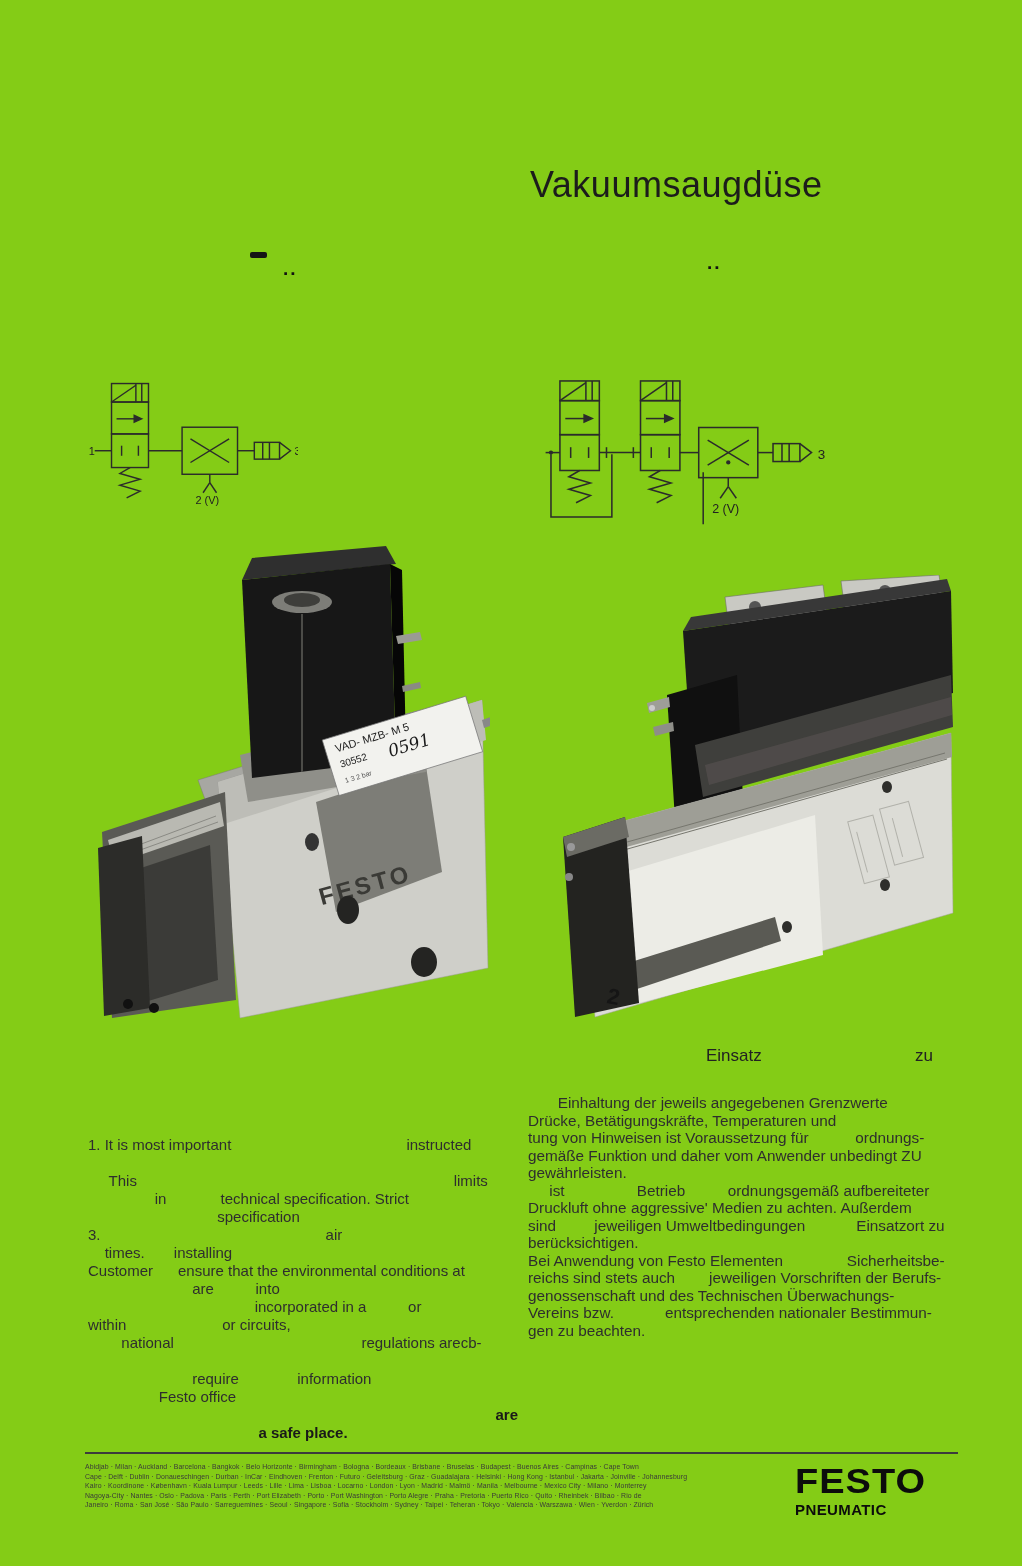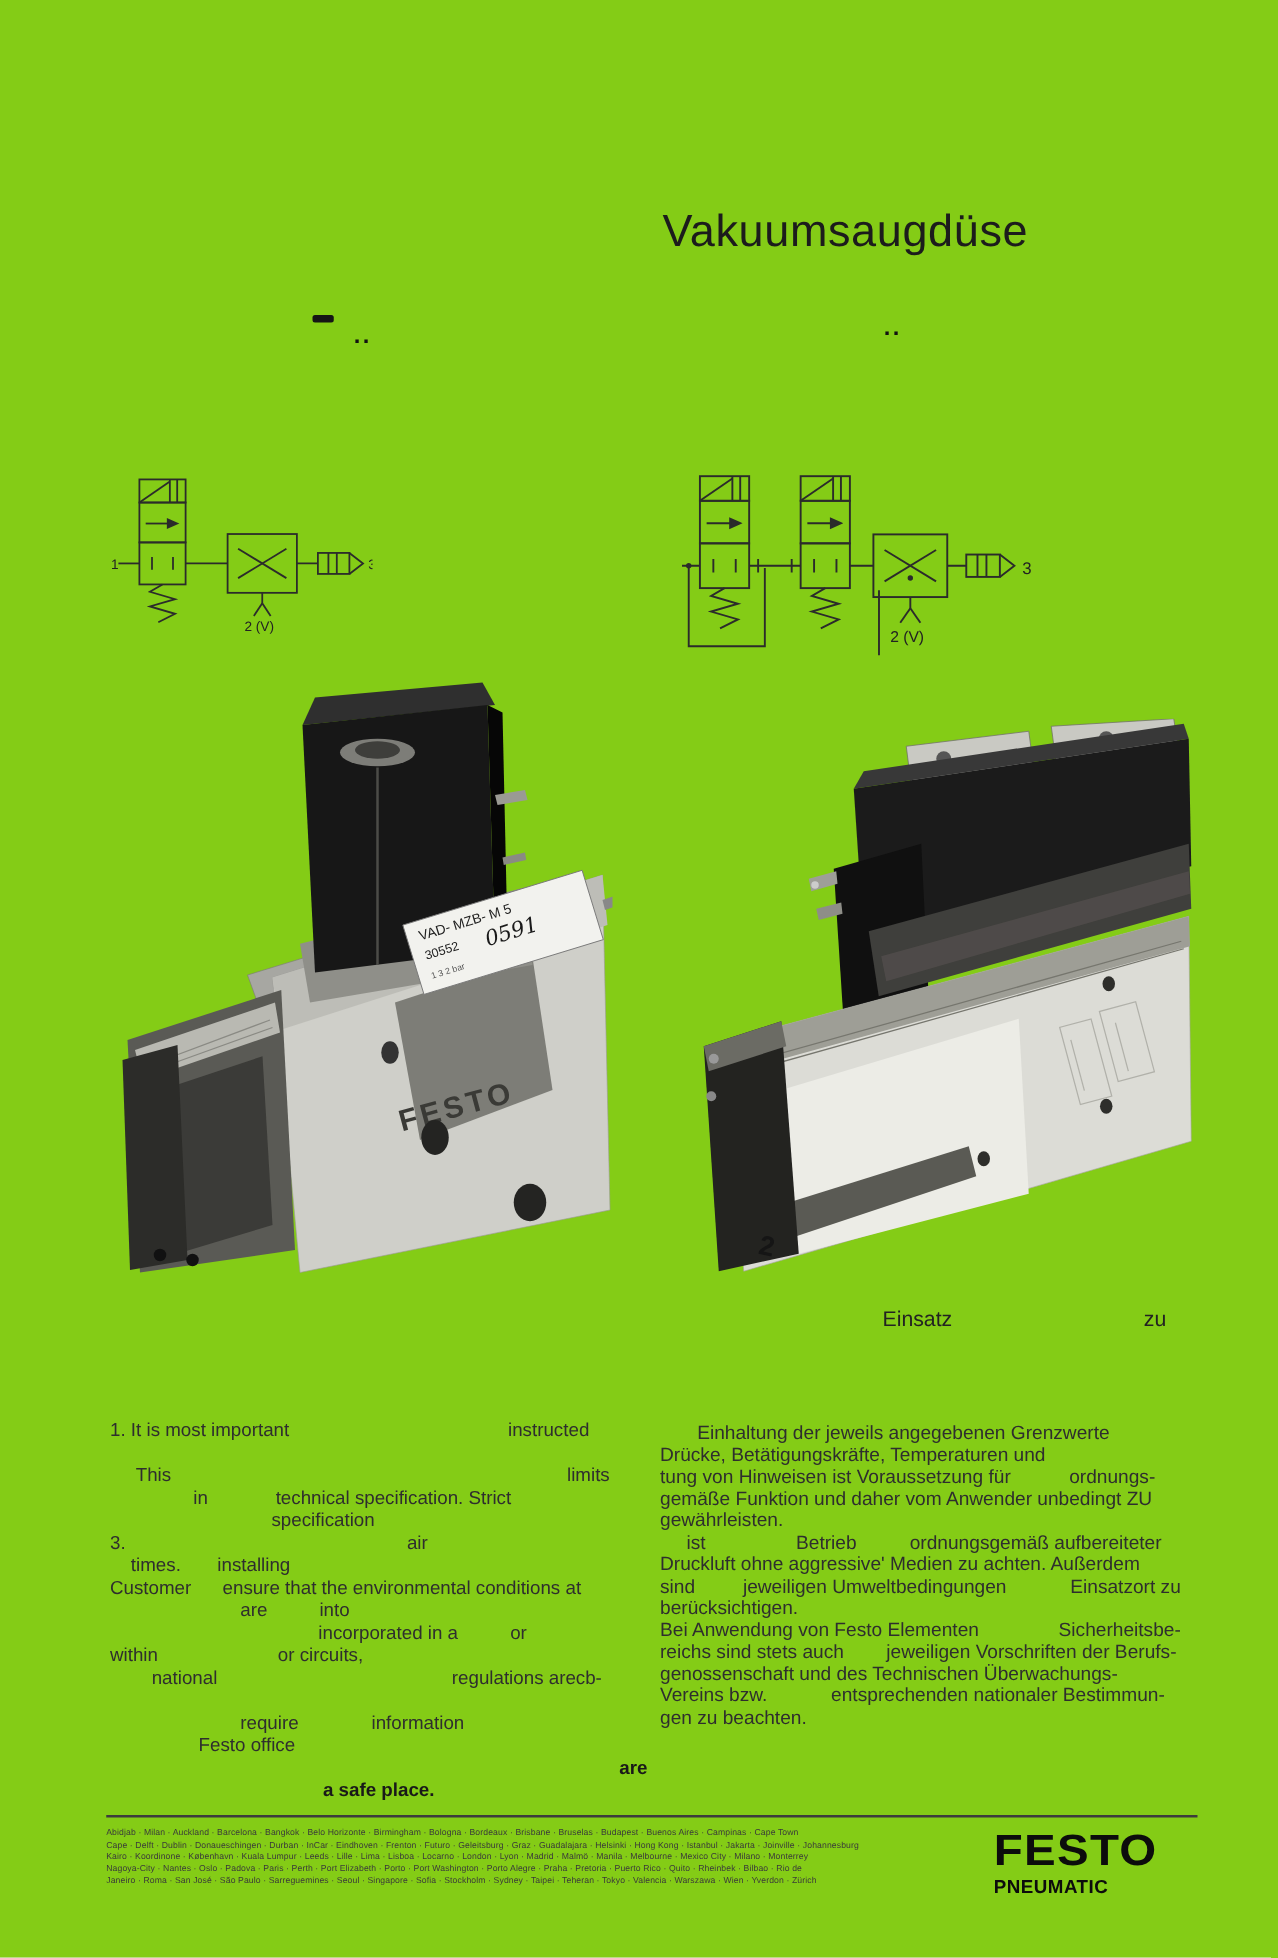--- a/index.html
+++ b/index.html
@@ -16,21 +16,21 @@
   
   svg{display:block;}
   .schem{stroke:#2b2b2b;stroke-width:1.7;fill:none;}
   .schemtxt{font-family:"Liberation Sans",sans-serif;fill:#222;stroke:none;}
   
   .textcol{white-space:pre;font-size:15px;line-height:18px;color:#2e2e2e;}
   .tline{min-height:18px;}
   #english{left:88px;top:1136px;width:430px;}
   #english .tline:nth-last-child(1){font-weight:bold;color:#191919;text-align:center;}
   #english .tline:nth-last-child(2){font-weight:bold;color:#191919;text-align:right;}
-  #german{left:528px;top:1094px;width:448px;font-size:15.3px;line-height:17.5px;margin-top:44px;}
+  #german{left:528px;top:1094px;width:448px;font-size:15.3px;line-height:17.5px;}
   #german .tline{min-height:17.5px;}
   
   #einsatz-row{left:528px;top:1046px;width:445px;font-size:17px;color:#222;}
   #einsatz-row .zu{position:absolute;right:40px;top:0;}
   #einsatz-row .einsatz{position:absolute;left:130px;top:0;margin-left:48px;}
   
   #footer-rule{left:85px;top:1452px;width:873px;height:2px;background:#3c3c3c;}
   #cities{left:85px;top:1462px;width:705px;font-size:6.9px;line-height:9.6px;
           color:#3a3a3a;letter-spacing:.1px;}
   .cline{white-space:nowrap;overflow:hidden;min-height:9.6px;}

